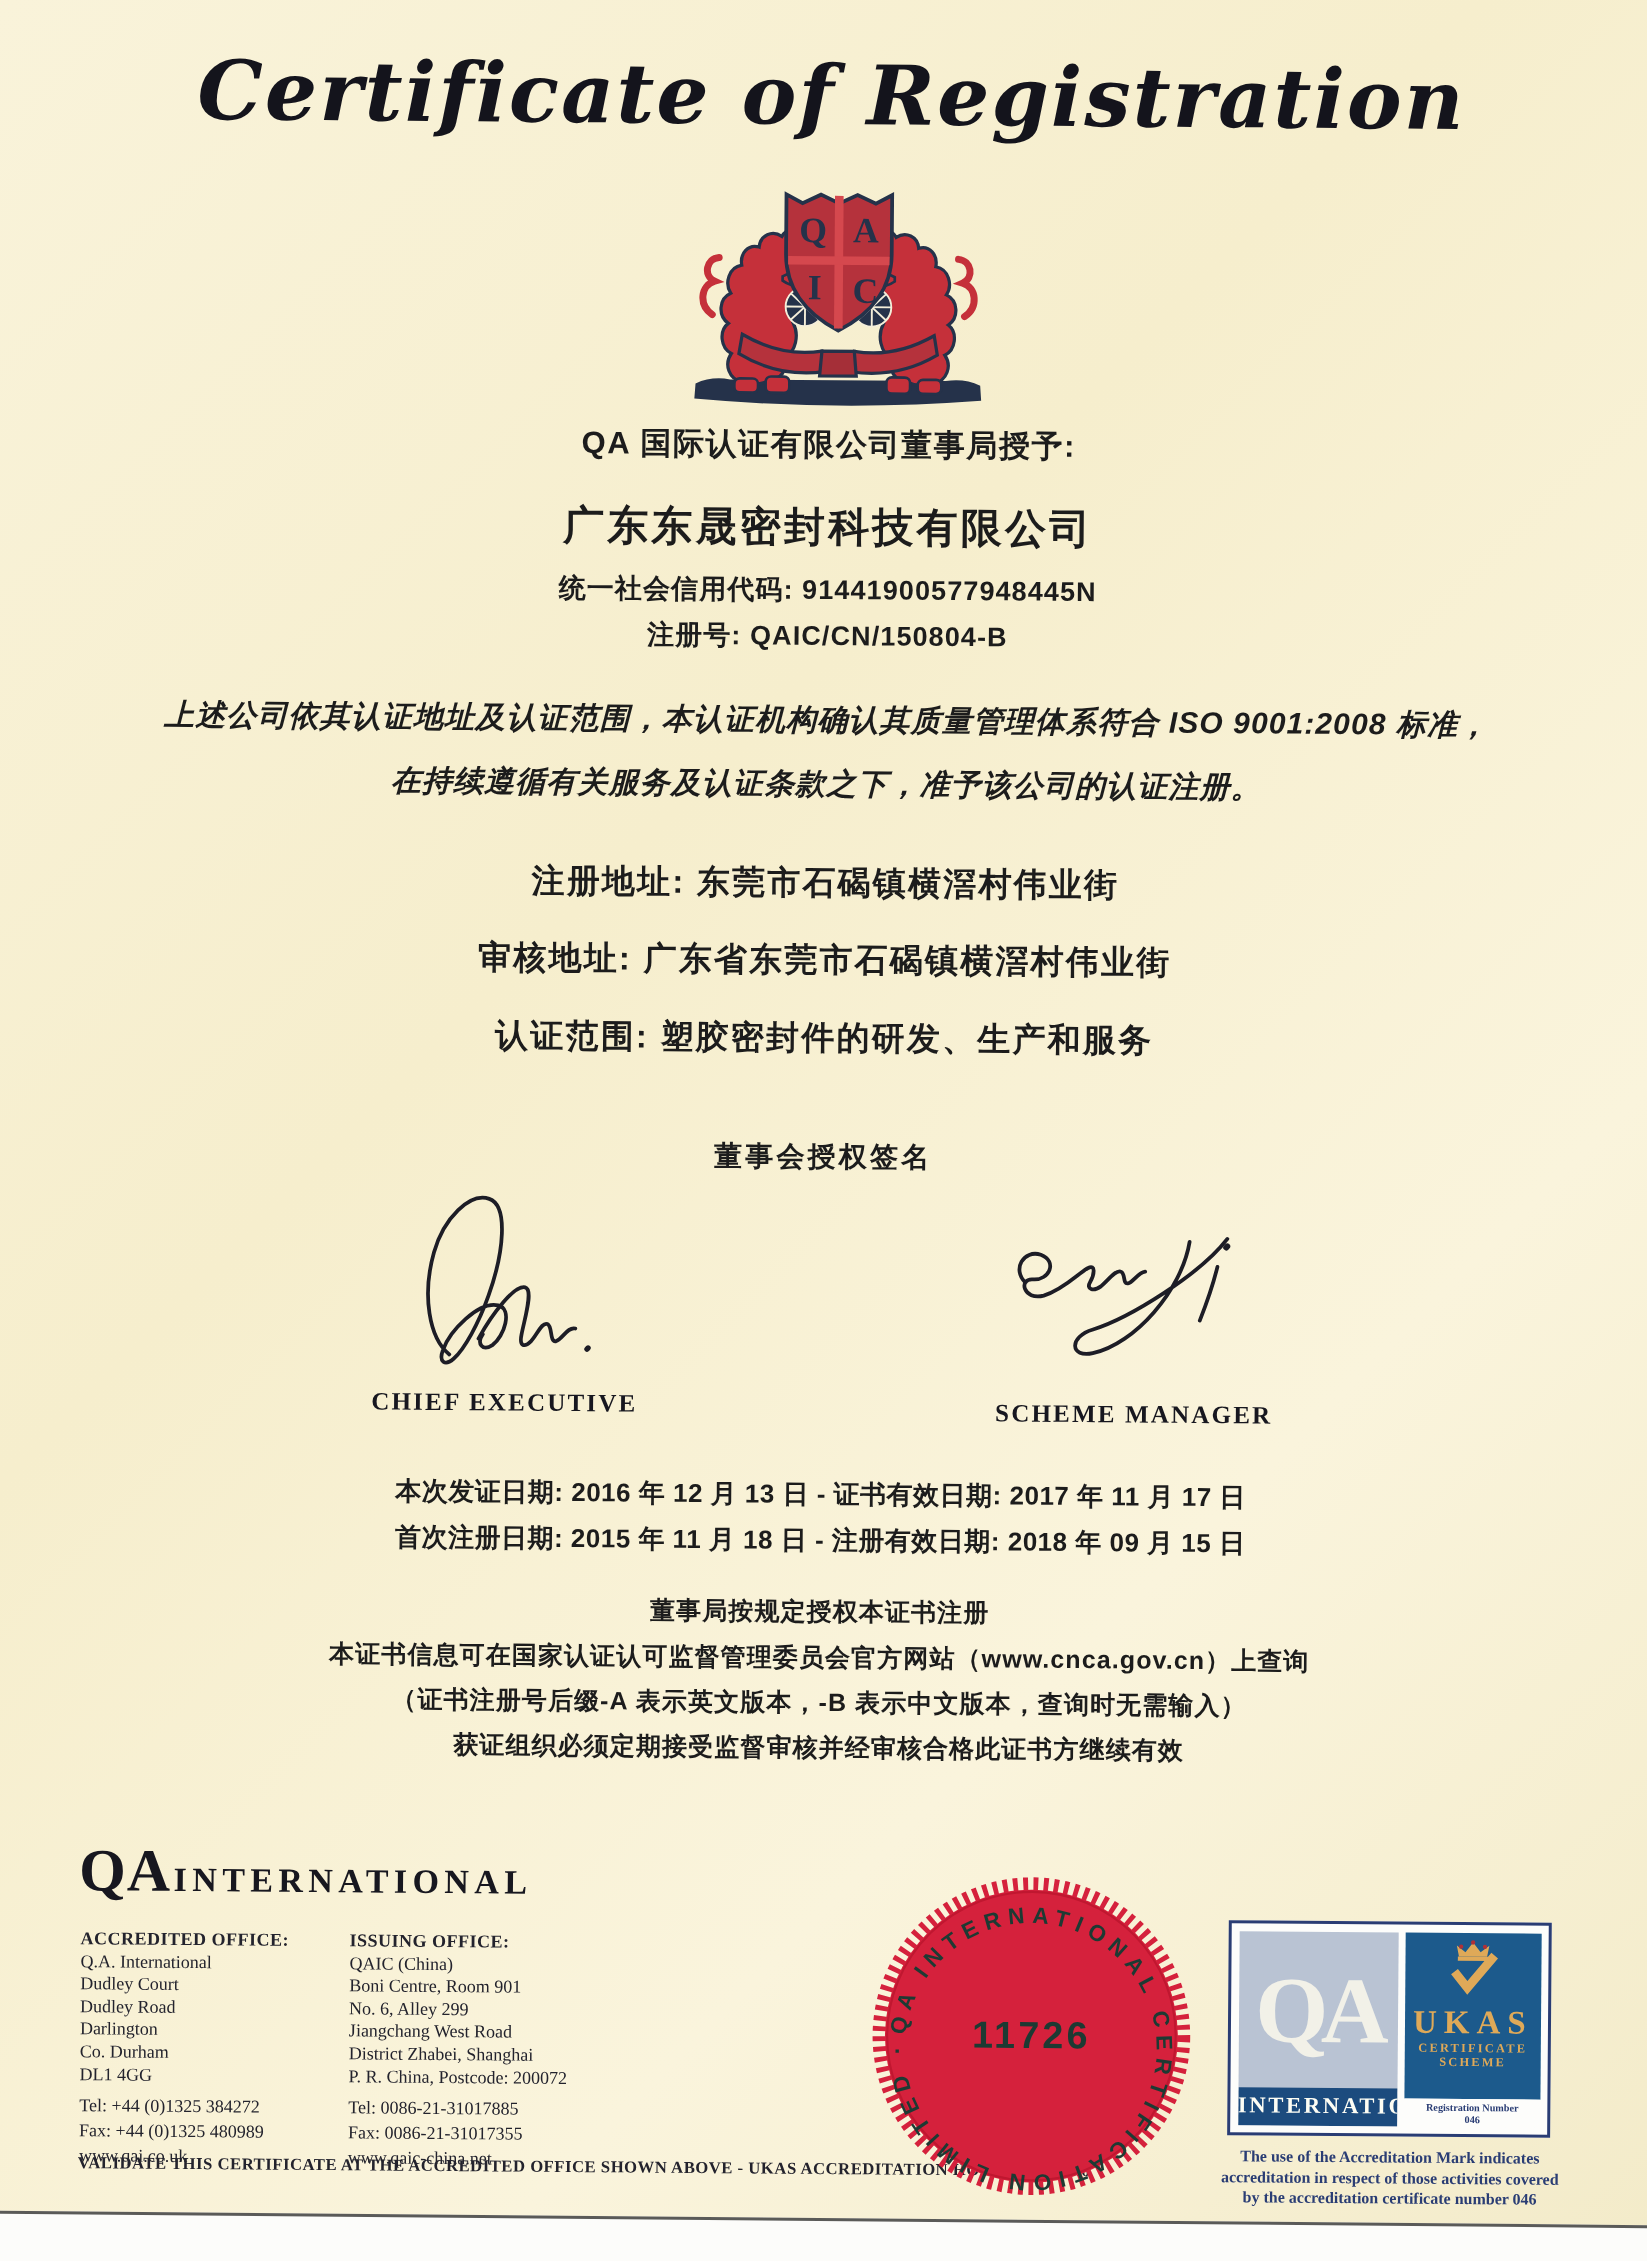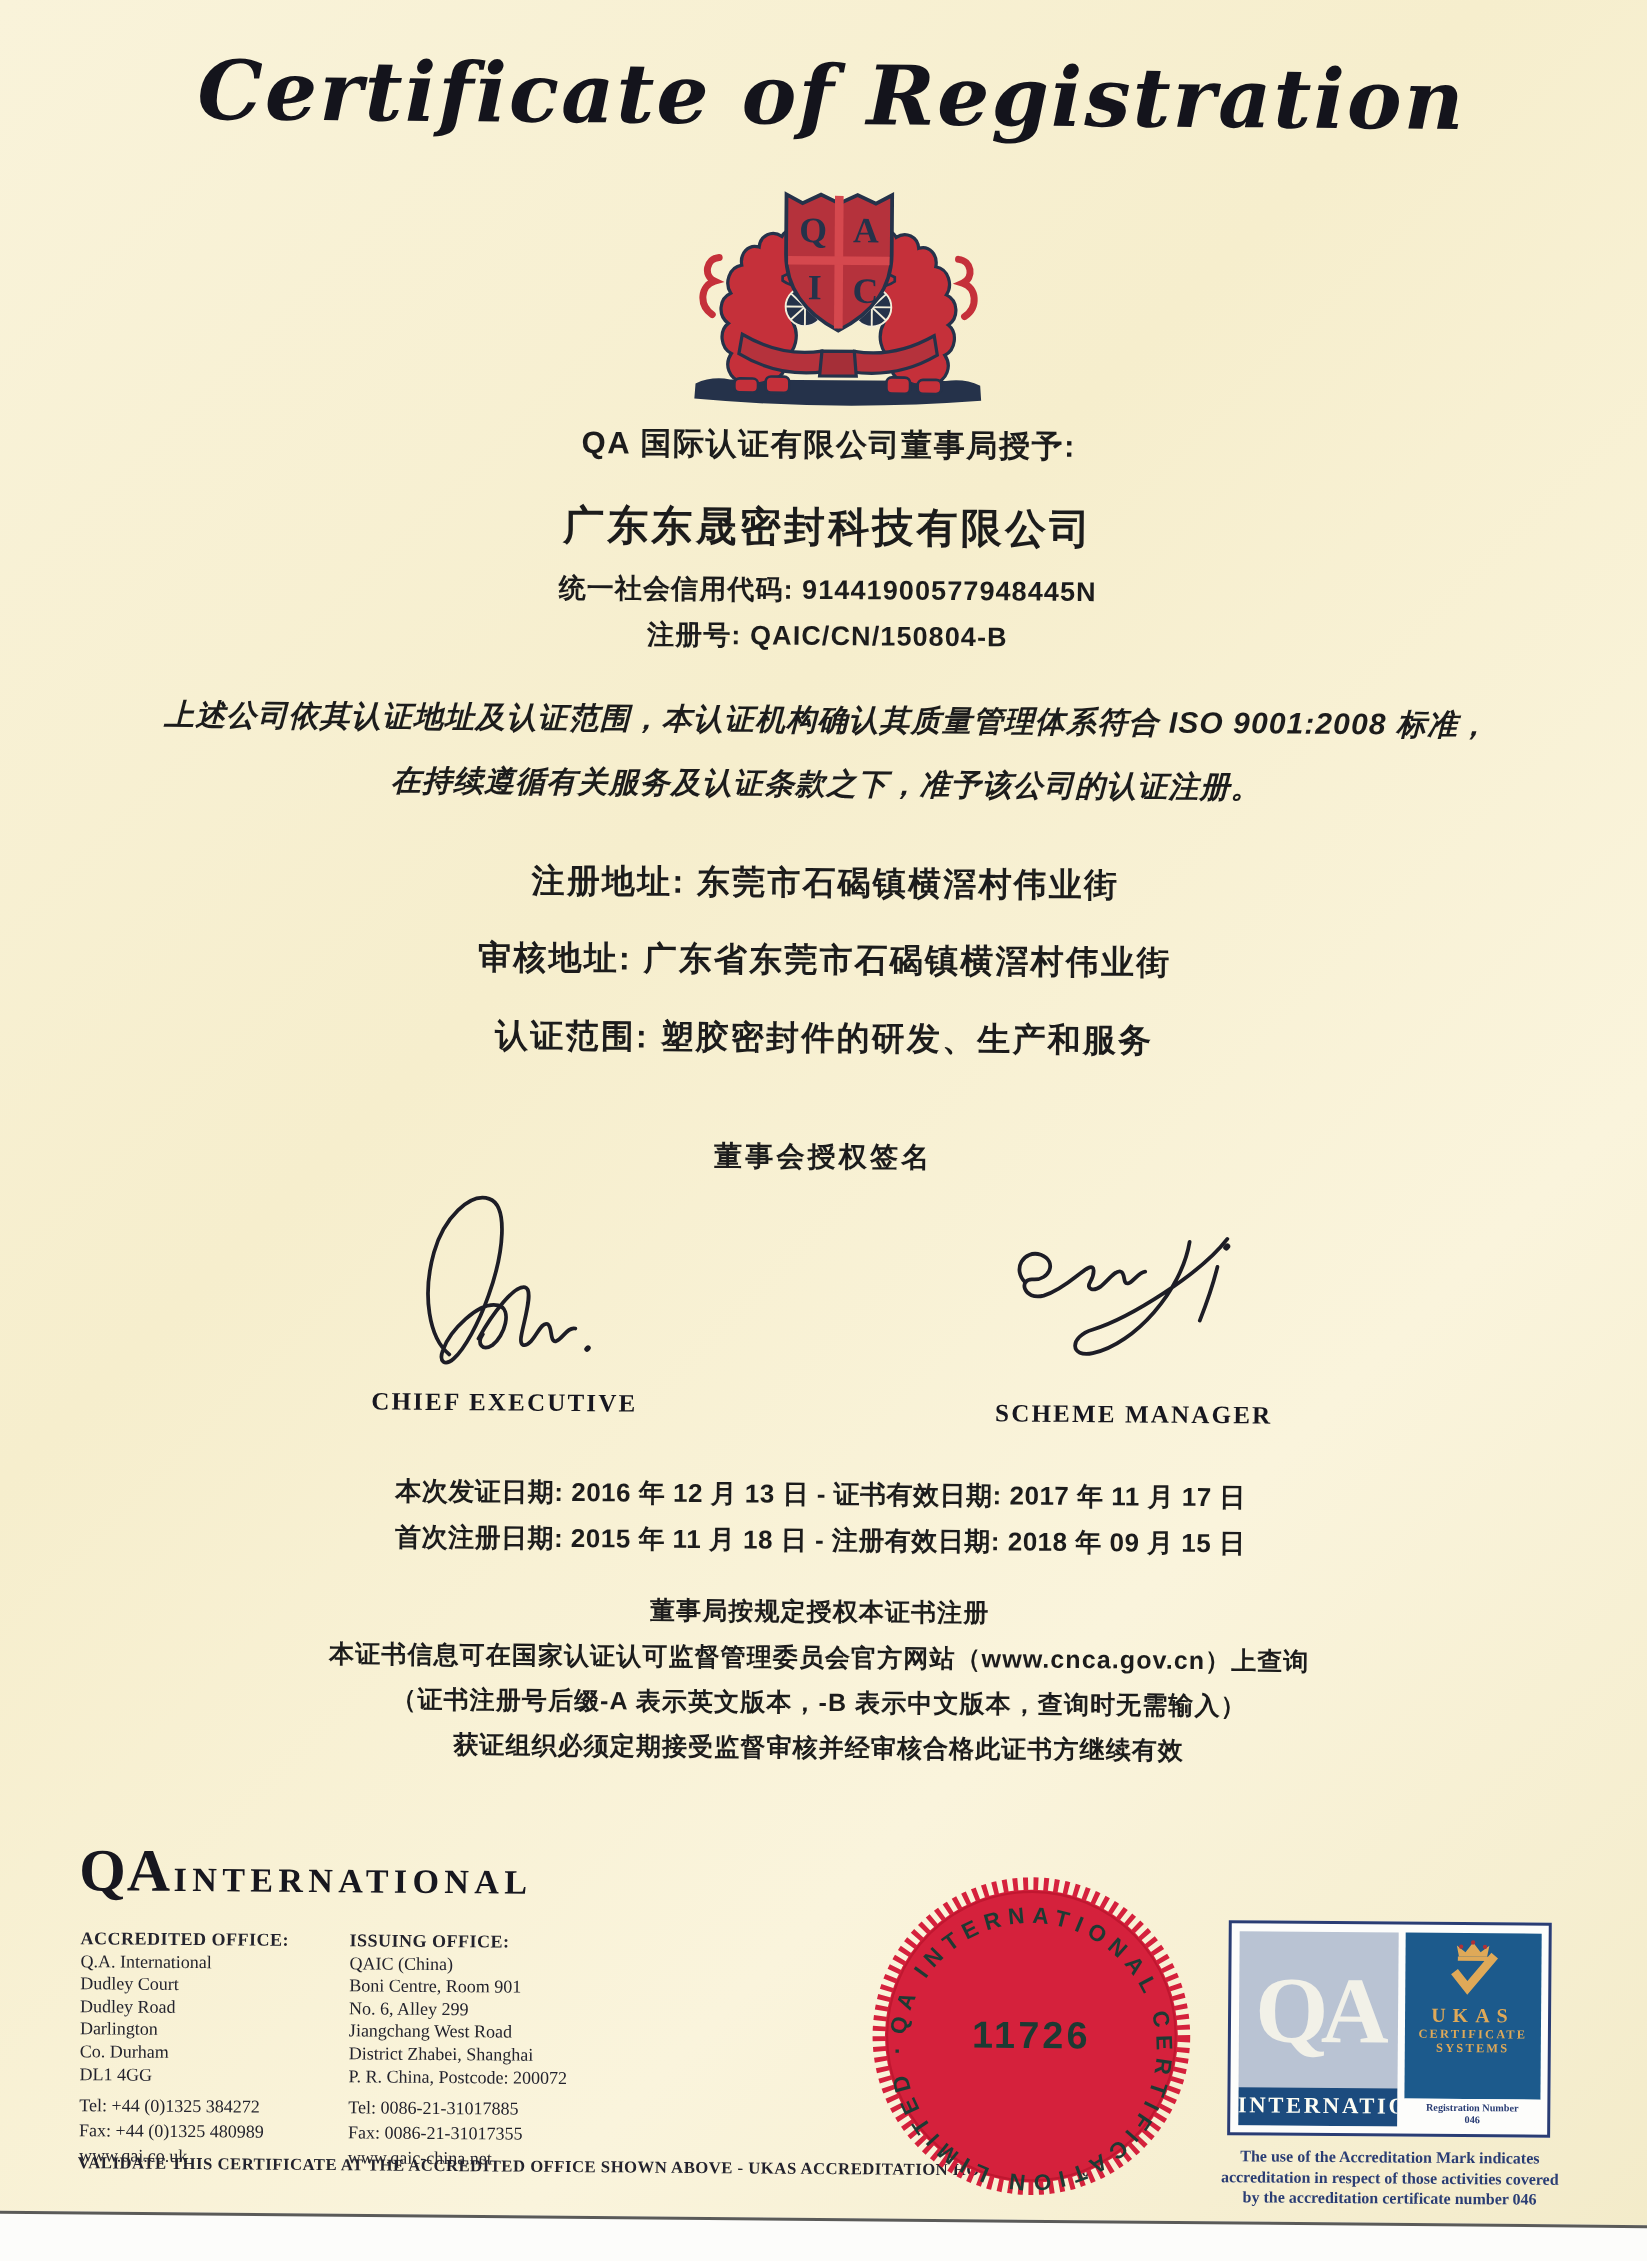--- a/index.html
+++ b/index.html
@@ -30,21 +30,21 @@
   .validate{font-family:"Liberation Serif",serif;font-size:16.7px;font-weight:700;letter-spacing:0.5px;color:#23232d;white-space:nowrap;}
   
   .logobox{box-sizing:border-box;border:3.8px solid #2a3d74;background:#fdfdfb;padding:7.5px;display:flex;gap:7.5px;}
   .qacell{flex:1.18;background:#b9c3d3;position:relative;overflow:hidden;display:flex;flex-direction:column;}
   .qaletters{flex:1;display:flex;align-items:center;justify-content:center;
              font-family:"Liberation Serif",serif;font-size:94px;font-weight:700;color:#f2f1e8;letter-spacing:-7.5px;}
   .intlstrip{background:#1c4b7e;color:#fdfdf4;font-family:"Liberation Serif",serif;
              font-size:22.6px;font-weight:700;letter-spacing:2.7px;text-align:center;padding:5.4px 0 6.5px;}
   .ukascell{flex:1;display:flex;flex-direction:column;}
   .ukaspanel{background:#1c5a8c;flex:1;display:flex;flex-direction:column;align-items:center;justify-content:flex-start;padding:5.4px 0 4.3px;}
-  .ukasword{font-family:"Liberation Serif",serif;color:#dfa958;font-size:20px;font-weight:700;letter-spacing:7px;margin-top:1.1px;}
+  .ukasword{font-family:"Liberation Serif",serif;color:#dfa958;font-size:33px;font-weight:700;letter-spacing:7px;margin-top:1.1px;}
   .ukassub{font-family:"Liberation Serif",serif;color:#dfa958;font-size:12.4px;font-weight:700;letter-spacing:2.2px;line-height:14.5px;}
   .regstrip{background:#fdfdfb;text-align:center;font-family:"Liberation Serif",serif;
             color:#2a3d74;font-size:10.2px;line-height:12.4px;padding-top:2.7px;font-weight:700;}
   .caption{font-family:"Liberation Serif",serif;font-size:16px;line-height:20.5px;color:#2a3d74;text-align:center;font-weight:600;}
   .scan-edge{position:absolute;left:-16px;top:2218px;width:1691px;height:65px;background:#fcfcfa;
              border-top:3.8px solid #5a5a58;transform:rotate(0.5deg);}
 </style>
 </head>
 <body>
 
@@ -220,21 +220,21 @@
           </g>
           <g fill="#b03038">
             <circle cx="-22" cy="-44" r="4"></circle>
                 <circle cx="0" cy="-52" r="4"></circle>
                 <circle cx="22" cy="-44" r="4"></circle>
           </g>
           <path d="M-34,2 L-10,32 L40,-28" fill="none" stroke="#dfa958" stroke-width="16"></path>
         </svg>
         <div class="ukasword">UKAS</div>
         <div class="ukassub">CERTIFICATE</div>
-        <div class="ukassub">SYSTEMS</div>
+        <div class="ukassub">SCHEME</div>
       </div>
       <div class="regstrip">
         <div>Registration Number</div>
         <div>046</div>
       </div>
     </div>
   </div>
 
   <div class="abs caption" style="left:1223px;top:2143px;width:350px;">
     <div>The use of the Accreditation Mark indicates</div>

